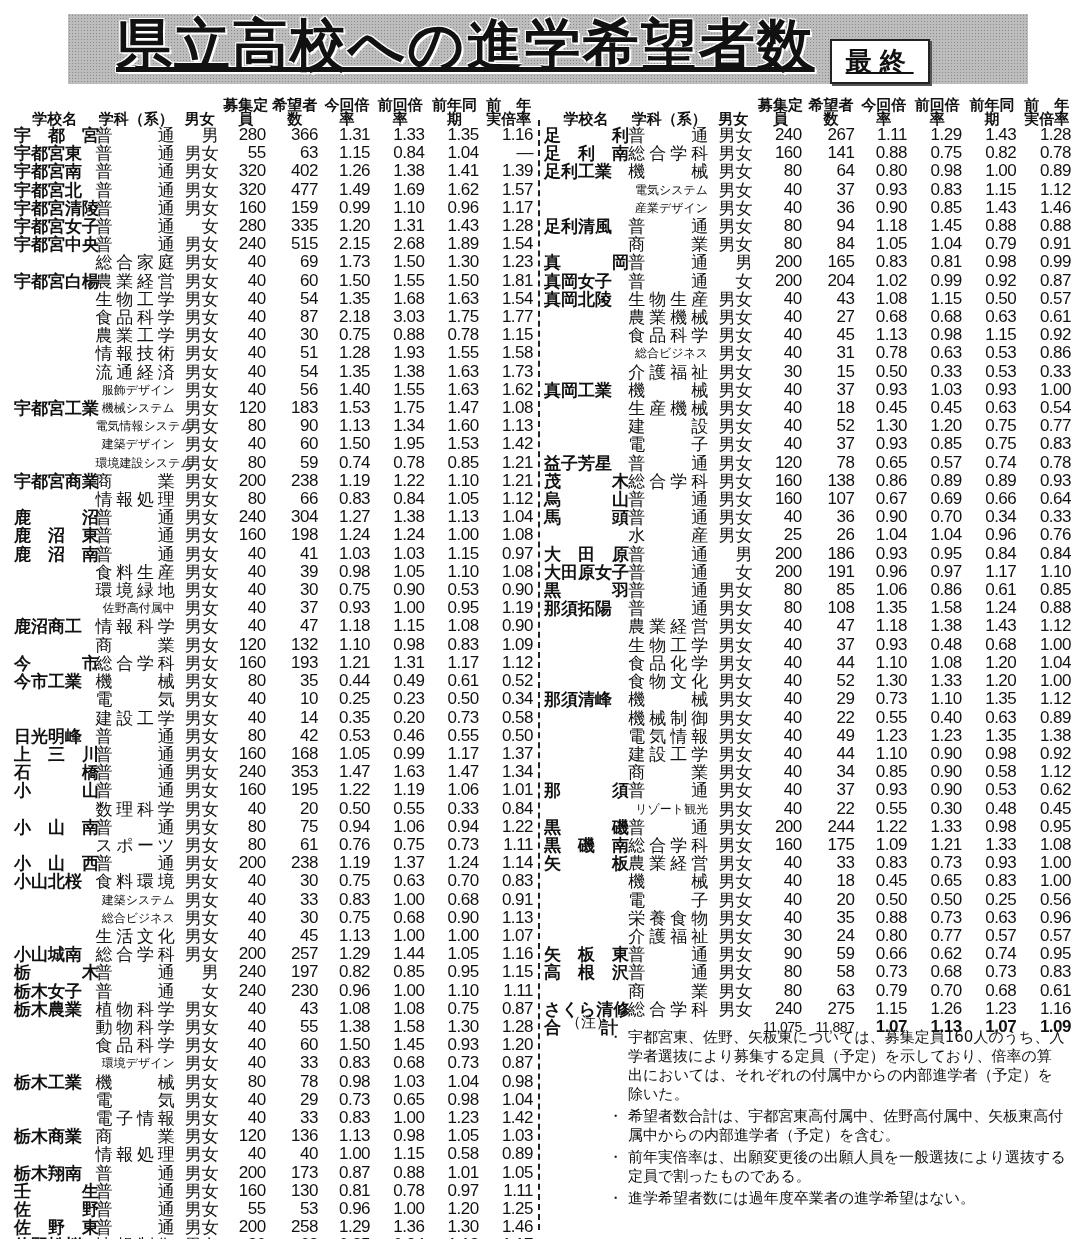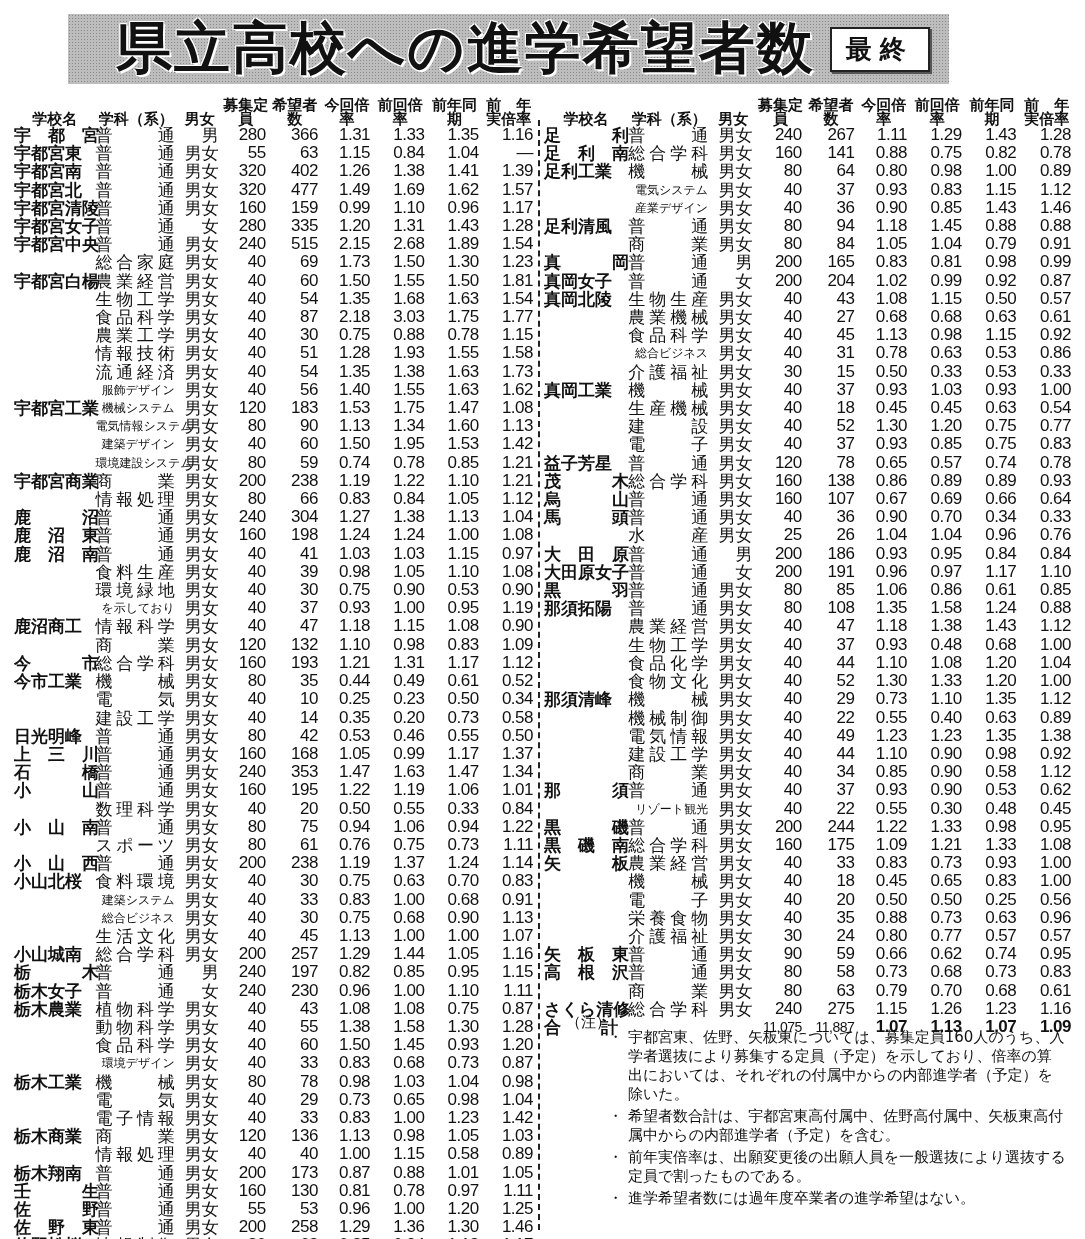--- a/index.html
+++ b/index.html
@@ -1,22 +1,22 @@
 <!DOCTYPE html>
 <html><head>
 <meta charset="utf-8">
 <style>
   html, body { margin:0; padding:0; background:#fff; }
   body { width:1085px; height:1239px; position:relative; overflow:hidden; font-family:"DejaVu Sans", sans-serif; color:#111; }
   .banner {
-    position:absolute; left:68px; top:14px; width:881px; height:70px;
+    position:absolute; left:68px; top:14px; width:960px; height:70px;
     background-color:#bdbdbd;
     background-image: radial-gradient(#8a8a8a 0.8px, transparent 0.9px);
     background-size:3px 3px;
-    display:flex; align-items:center;
+    display:flex; align-items:flex-end;text-decoration:underline;
   }
   .banner-title {
     margin-left:48px; font-size:56px; font-weight:bold; letter-spacing:2px; color:#111;
     text-shadow: 2px 2px 0 #fff, -1px -1px 0 #fff, 1px -1px 0 #fff, -1px 1px 0 #fff;
     font-family:"DejaVu Sans", sans-serif;
   }
   .final-badge {
     margin-left:15px; border:2px solid #222; background:#fff; padding:3px 14px; font-size:26px; font-weight:bold; letter-spacing:8px;
     box-shadow: 2px 2px 0 #555;
   }
@@ -358,21 +358,21 @@
           <td class="sex">男女</td>
           <td class="num">40</td>
           <td class="num">30</td>
           <td class="num">0.75</td>
           <td class="num">0.90</td>
           <td class="num">0.53</td>
           <td class="num">0.90</td>
         </tr>
         <tr>
           <td class="school"></td>
-          <td class="dept small">を示しており</td>
+          <td class="dept small">佐野高付属中</td>
           <td class="sex">男女</td>
           <td class="num">40</td>
           <td class="num">37</td>
           <td class="num">0.93</td>
           <td class="num">1.00</td>
           <td class="num">0.95</td>
           <td class="num">1.19</td>
         </tr>
         <tr>
           <td class="school">鹿沼商工</td>

